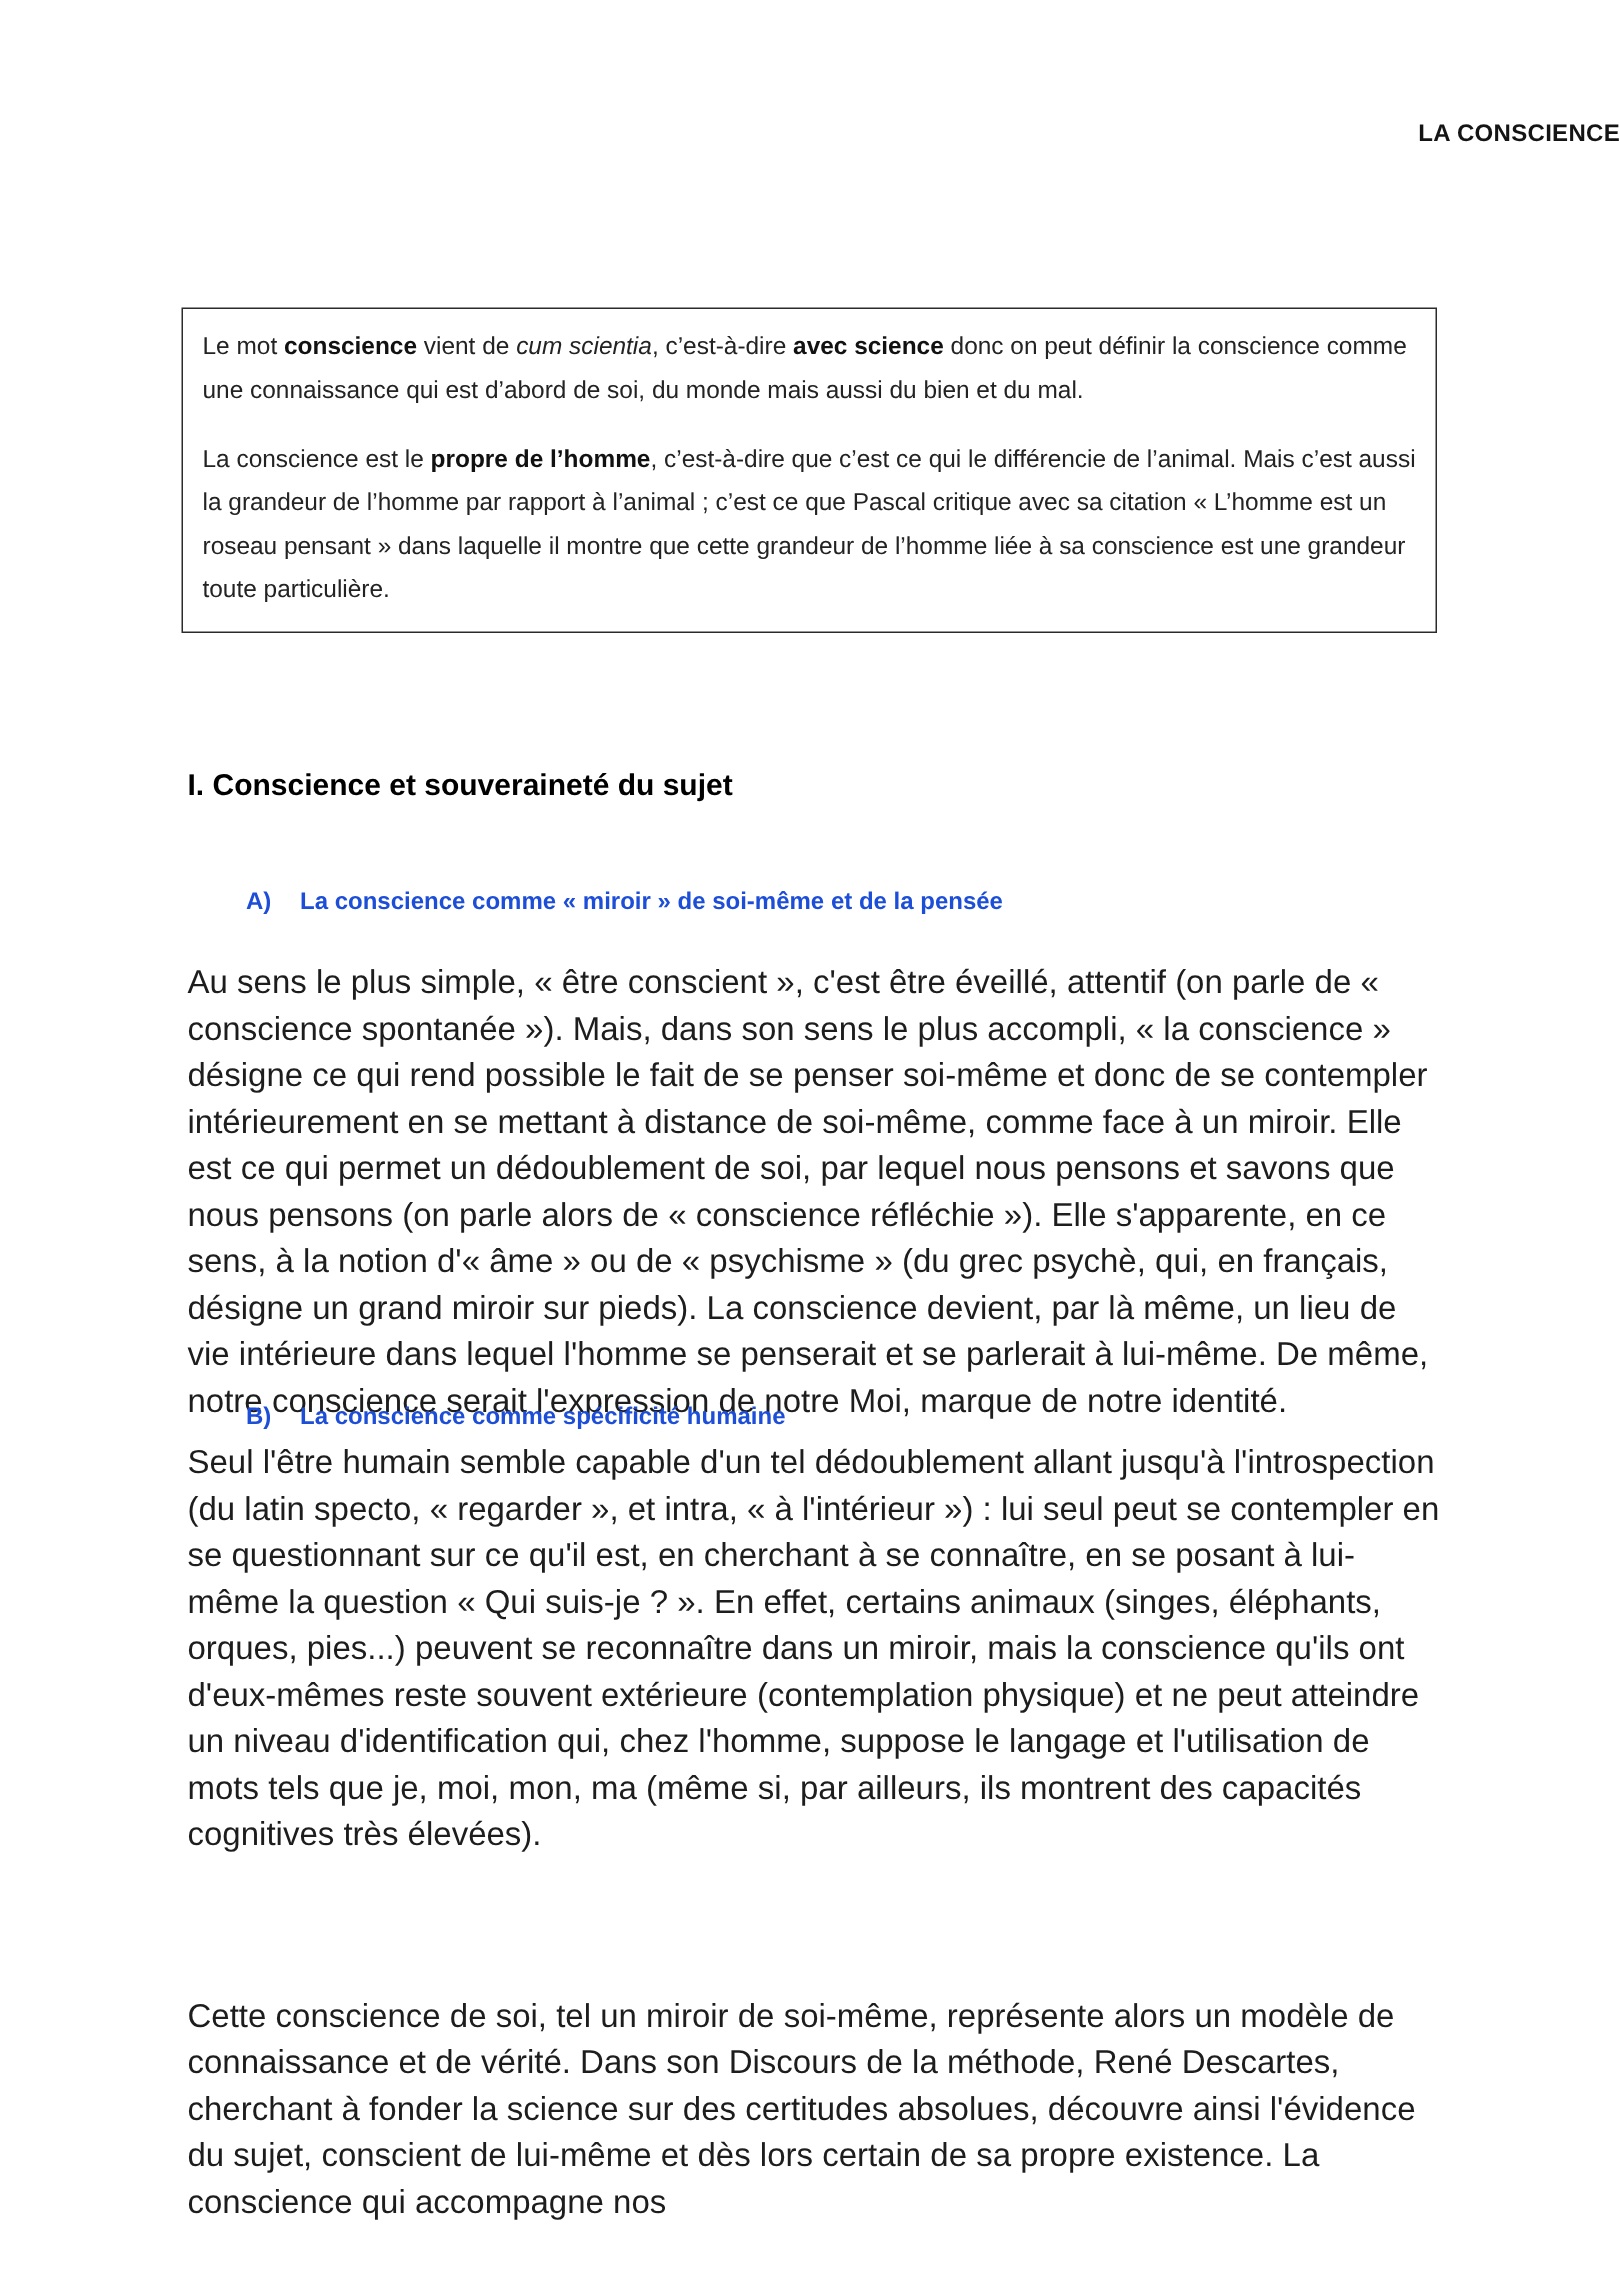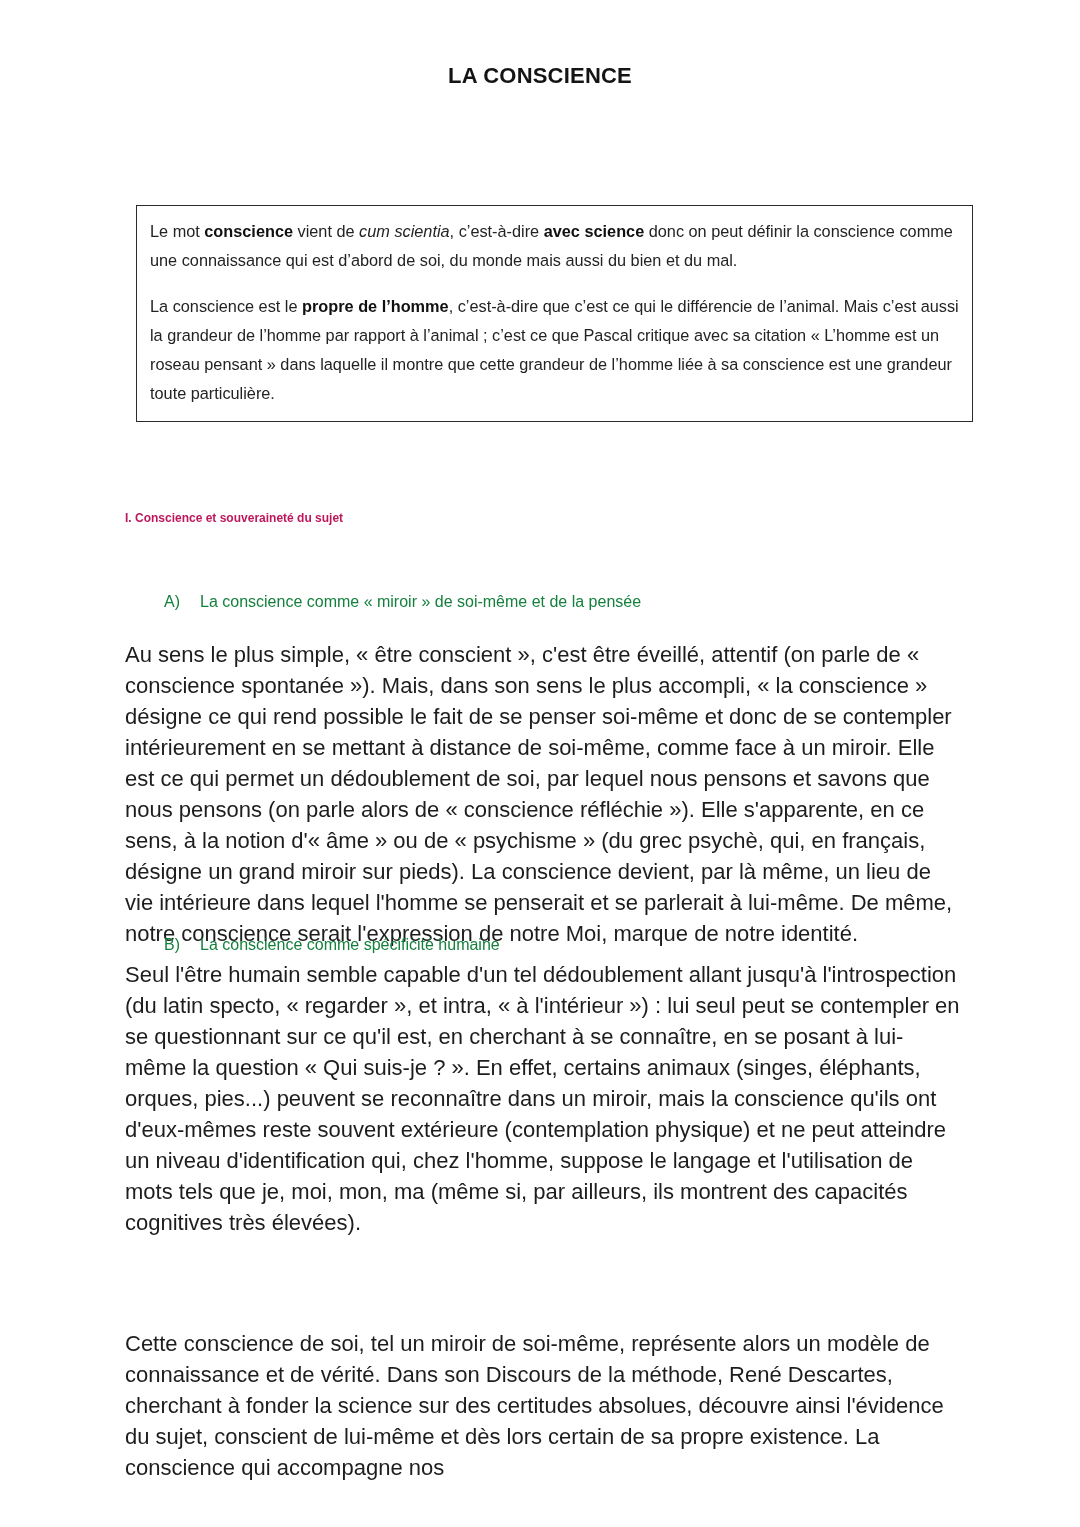--- a/index.html
+++ b/index.html
@@ -19,34 +19,34 @@
   .page {
     width: 1080px;
     height: 1527px;
     box-sizing: border-box;
     padding: 0;
     position: relative;
   }
 
   
   .doc-title {
-    text-align: center;
-    font-size: 22px;
+    text-align: right;
+    font-size: 16px;
     font-weight: bold;
     letter-spacing: 0.2px;
     margin: 0;
-    padding-top: 63px;
+    padding-top: 80px;
     line-height: 1.2;
     color: #141414;
   }
 
   
   .definition-box {
     position: absolute;
-    left: 136px;
+    left: 121px;
     top: 205px;
     width: 837px;
     box-sizing: border-box;
     border: 1.3px solid #2b2b2b;
     padding: 11px 13px 13px 13px;
     background: #ffffff;
   }
   .definition-box p {
     margin: 0;
     font-size: 16.3px;
@@ -57,35 +57,35 @@
   .definition-box p + p {
     margin-top: 17px;
   }
   .definition-box b { font-weight: bold; color: #111; }
   .definition-box i { font-style: italic; }
 
   
   .section-heading {
     position: absolute;
     left: 125px;
-    font-size: 12px;
+    font-size: 20px;
     font-weight: bold;
-    color: #be185d;
+    color: #000000;
     margin: 0;
     line-height: 1.3;
     white-space: nowrap;
   }
 
   
   .sub-heading {
     position: absolute;
     left: 164px;
     font-size: 16px;
-    font-weight: normal;
-    color: #15803d;
+    font-weight: bold;
+    color: #1d4ed8;
     margin: 0;
     line-height: 1.3;
     white-space: nowrap;
   }
   .sub-heading .marker {
     display: inline-block;
     width: 36px;
   }
 
   

